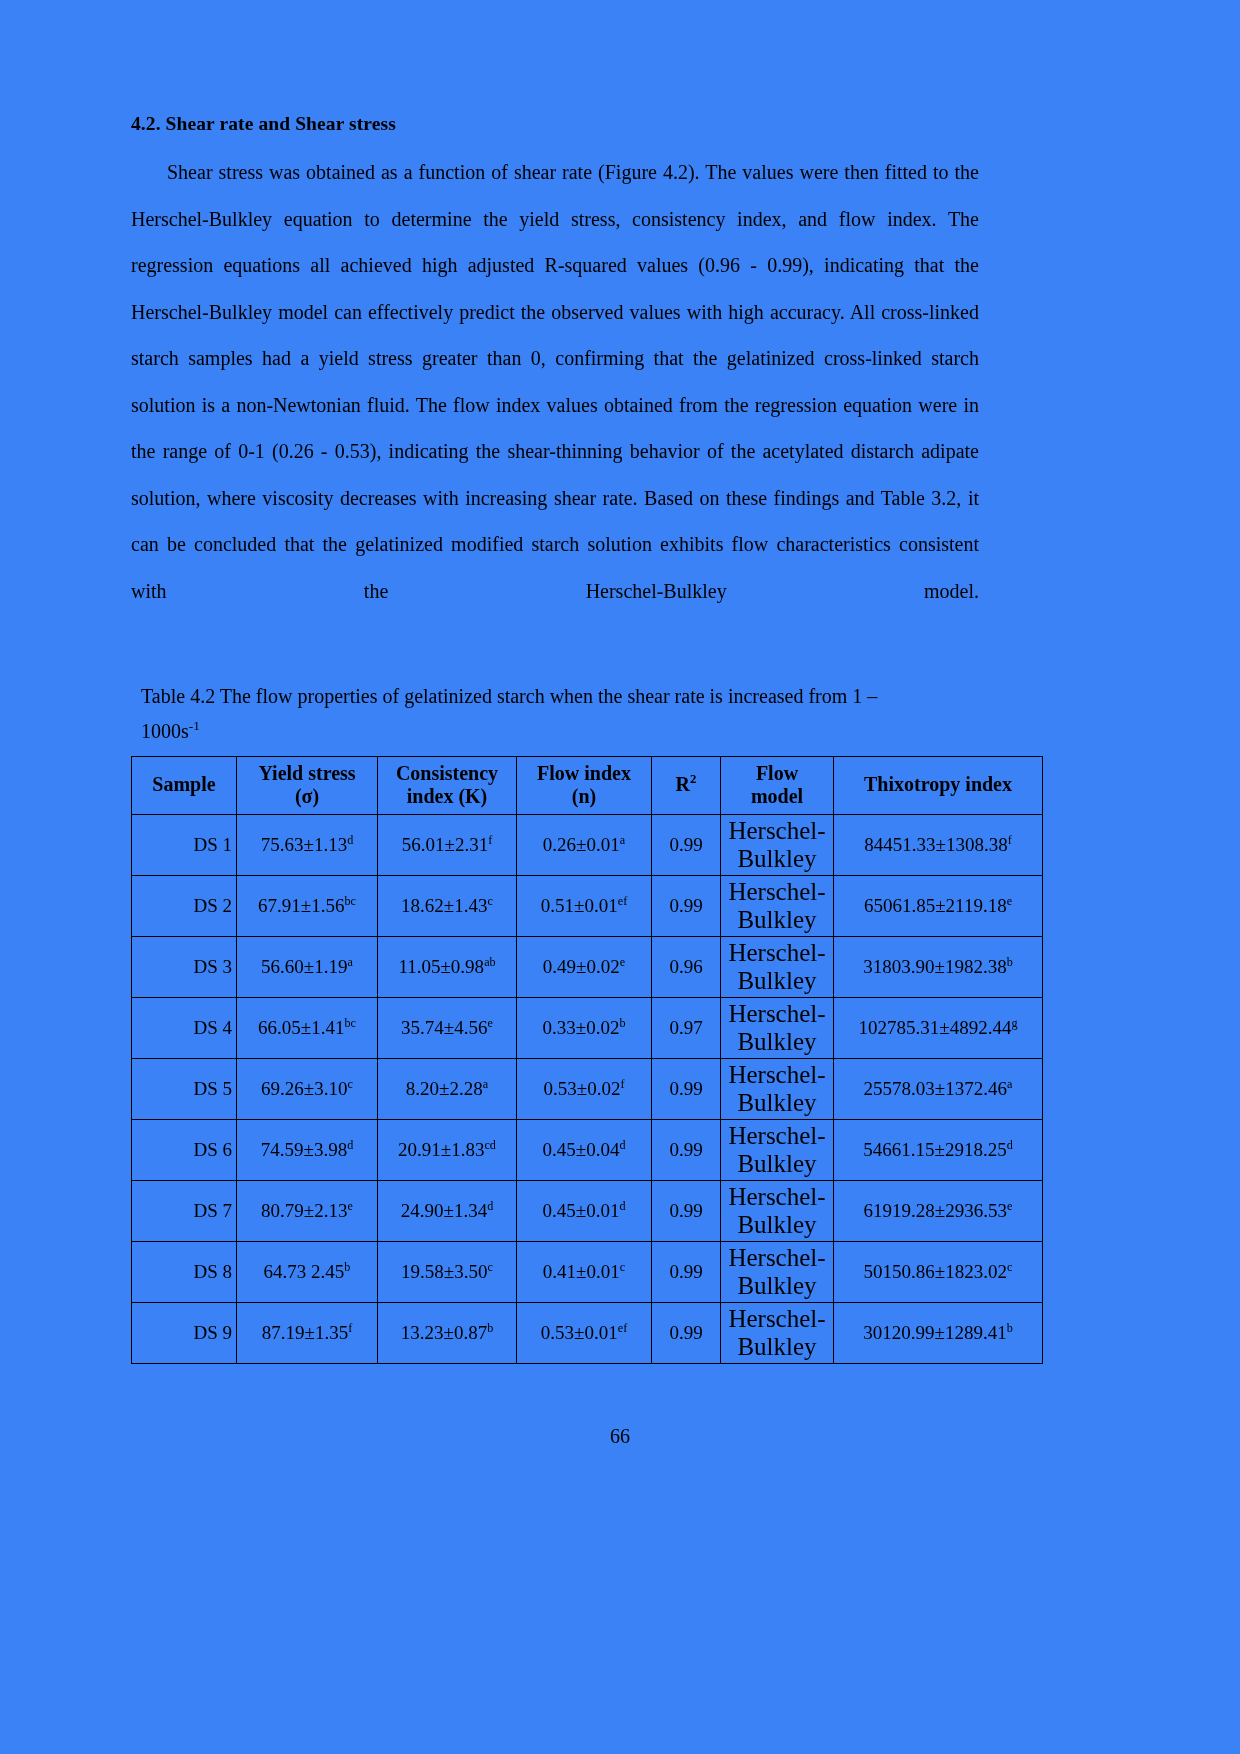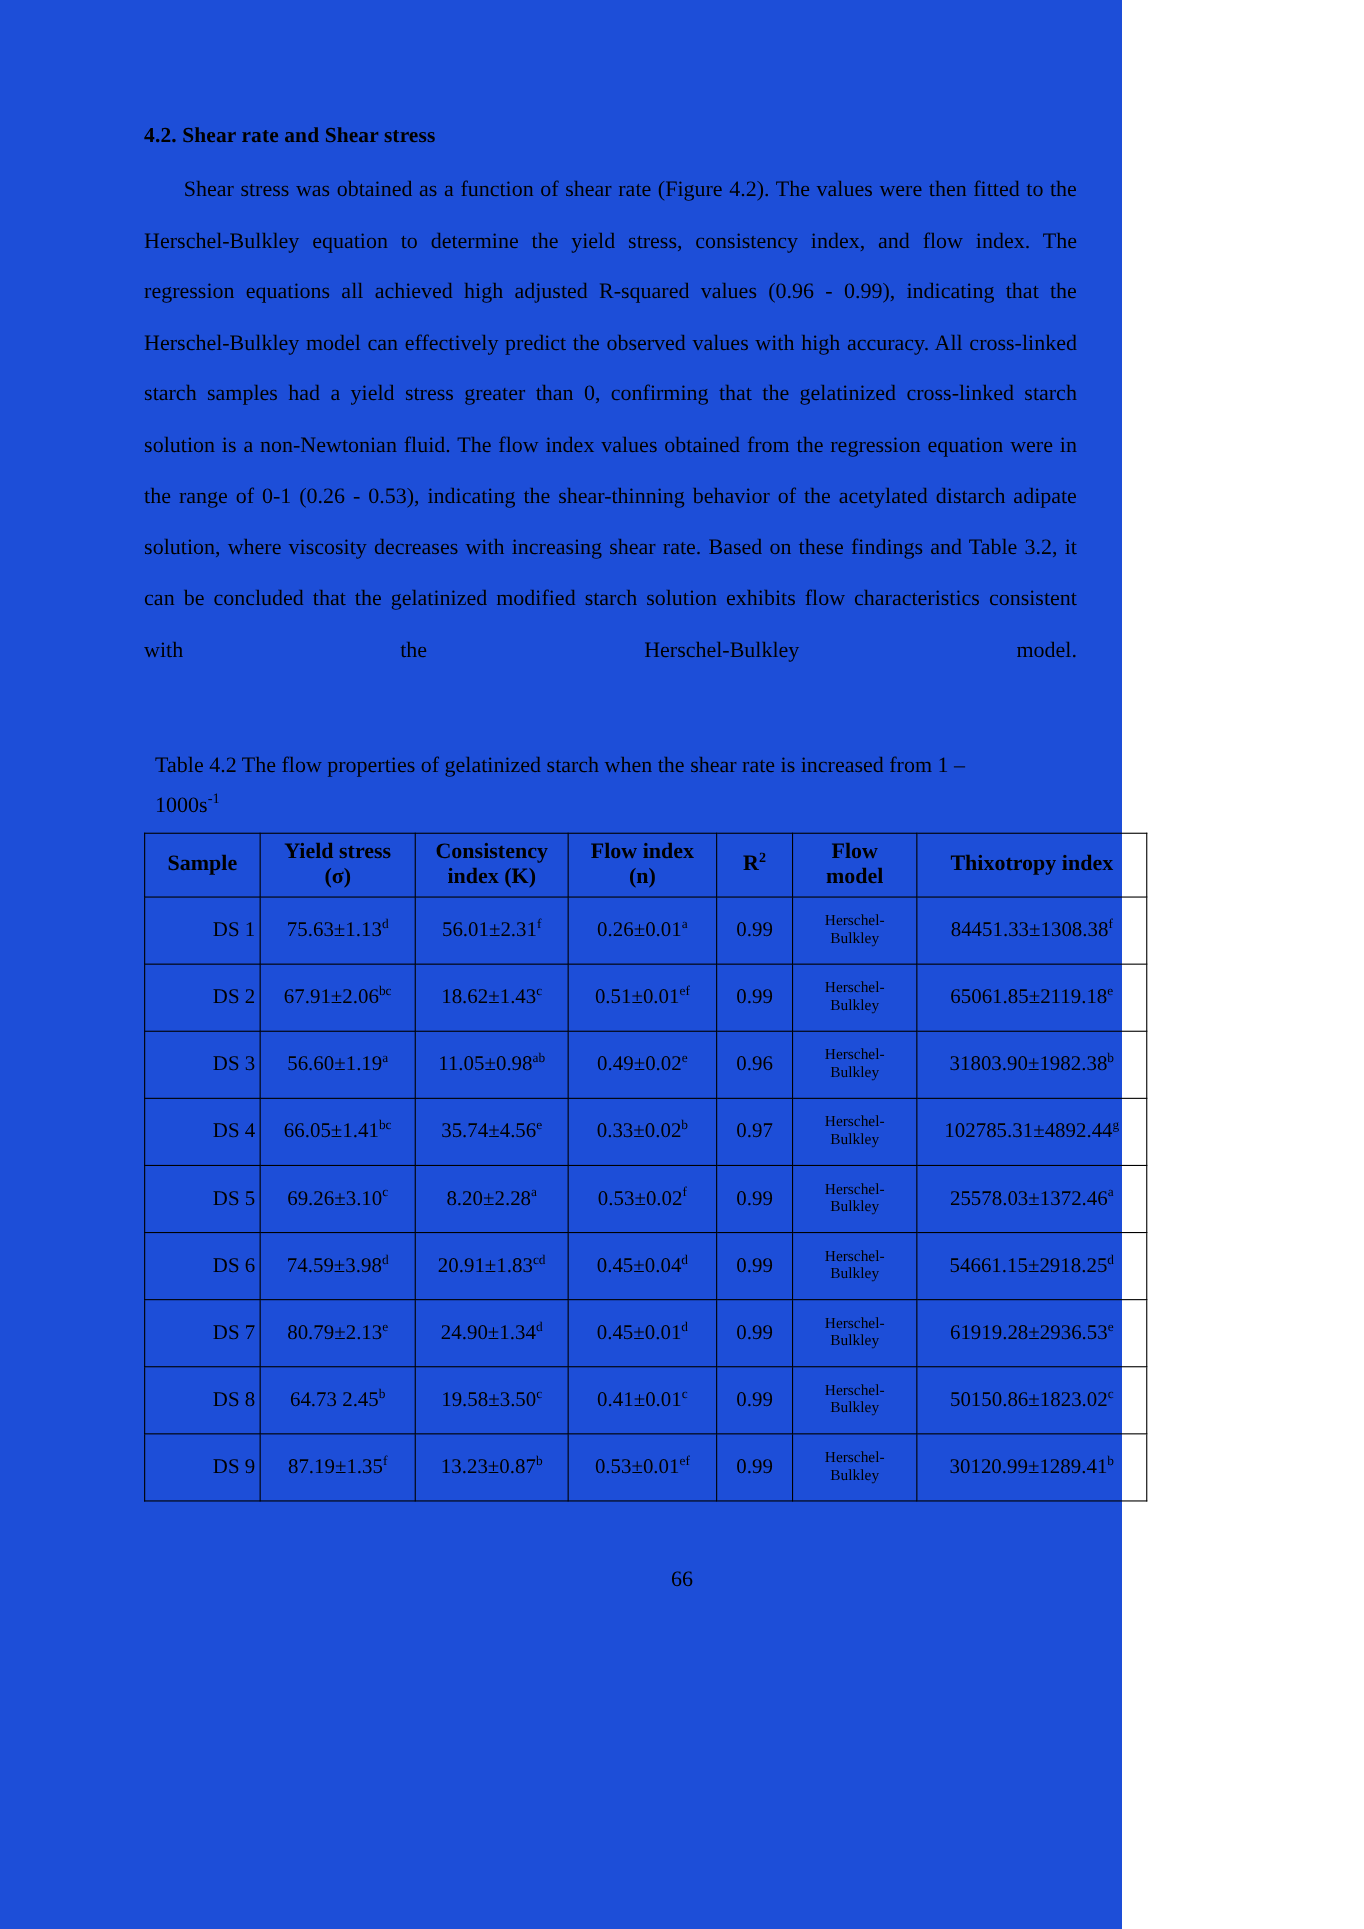--- a/index.html
+++ b/index.html
@@ -12,23 +12,23 @@
     height: 1754px;
     position: relative;
     font-family: "Liberation Serif", "DejaVu Serif", serif;
     color: #000000;
     overflow: hidden;
   }
   .page {
     position: absolute;
     left: 0;
     top: 0;
-    width: 1020px;
+    width: 1240px;
     height: 1754px;
-    background: #1d4ed8;
+    background: #3b82f6;
   }
   .content {
     position: absolute;
     left: 131px;
     top: 112px;
     width: 848px;
   }
 
   h2.section-heading {
     font-size: 19.5px;
@@ -88,21 +88,21 @@
     text-align: center;
     height: 56px;
     line-height: 1.18;
   }
   table.flow-table td.sample-cell {
     text-align: right;
     padding-left: 8px;
   }
   table.flow-table td.model-cell {
     line-height: 1.12;
-    font-size: 14px;
+    font-size: 25px;
   }
   table.flow-table sup {
     font-size: 0.64em;
     vertical-align: super;
     line-height: 0;
   }
   th.col-sample   { width: 96px; }
   th.col-yield    { width: 132px; }
   th.col-consist  { width: 130px; }
   th.col-flowidx  { width: 126px; }
@@ -171,21 +171,21 @@
             <td class="sample-cell"><span>DS 1</span></td>
             <td><span>75.63±1.13</span><sup>d</sup></td>
             <td><span>56.01±2.31</span><sup>f</sup></td>
             <td><span>0.26±0.01</span><sup>a</sup></td>
             <td><span>0.99</span></td>
             <td class="model-cell"><span>Herschel-</span><br><span>Bulkley</span></td>
             <td><span>84451.33±1308.38</span><sup>f</sup></td>
           </tr>
           <tr>
             <td class="sample-cell"><span>DS 2</span></td>
-            <td><span>67.91±2.06</span><sup>bc</sup></td>
+            <td><span>67.91±1.56</span><sup>bc</sup></td>
             <td><span>18.62±1.43</span><sup>c</sup></td>
             <td><span>0.51±0.01</span><sup>ef</sup></td>
             <td><span>0.99</span></td>
             <td class="model-cell"><span>Herschel-</span><br><span>Bulkley</span></td>
             <td><span>65061.85±2119.18</span><sup>e</sup></td>
           </tr>
           <tr>
             <td class="sample-cell"><span>DS 3</span></td>
             <td><span>56.60±1.19</span><sup>a</sup></td>
             <td><span>11.05±0.98</span><sup>ab</sup></td>

